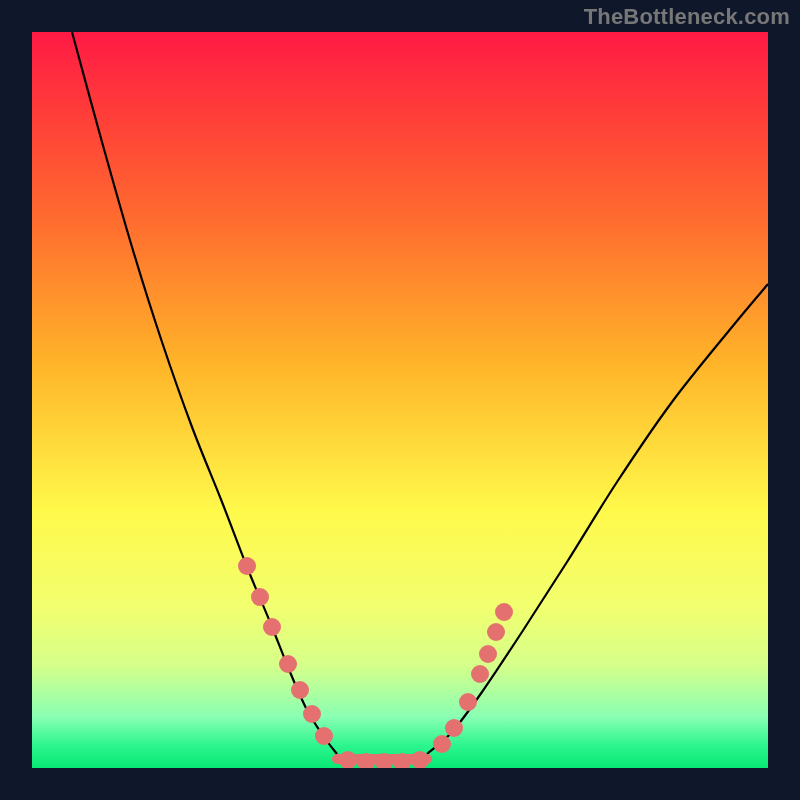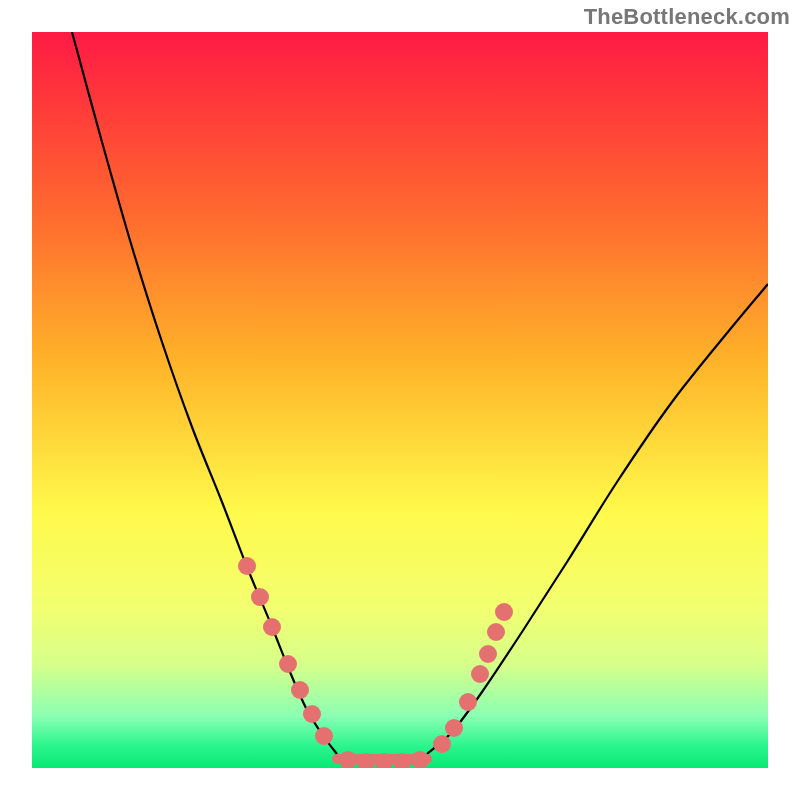--- a/index.html
+++ b/index.html
@@ -9,21 +9,21 @@
     height: 800px;
     background: #000;
     overflow: hidden;
   }
   .frame {
     position: absolute;
     left: 0;
     top: 0;
     width: 800px;
     height: 800px;
-    background: #ffffff;
+    background: #0f172a;
   }
   .plot {
     position: absolute;
     left: 32px;
     top: 32px;
     width: 736px;
     height: 736px;
     background: linear-gradient(to bottom,
       #ff1a45 0%,
       #ff3a3a 10%,

